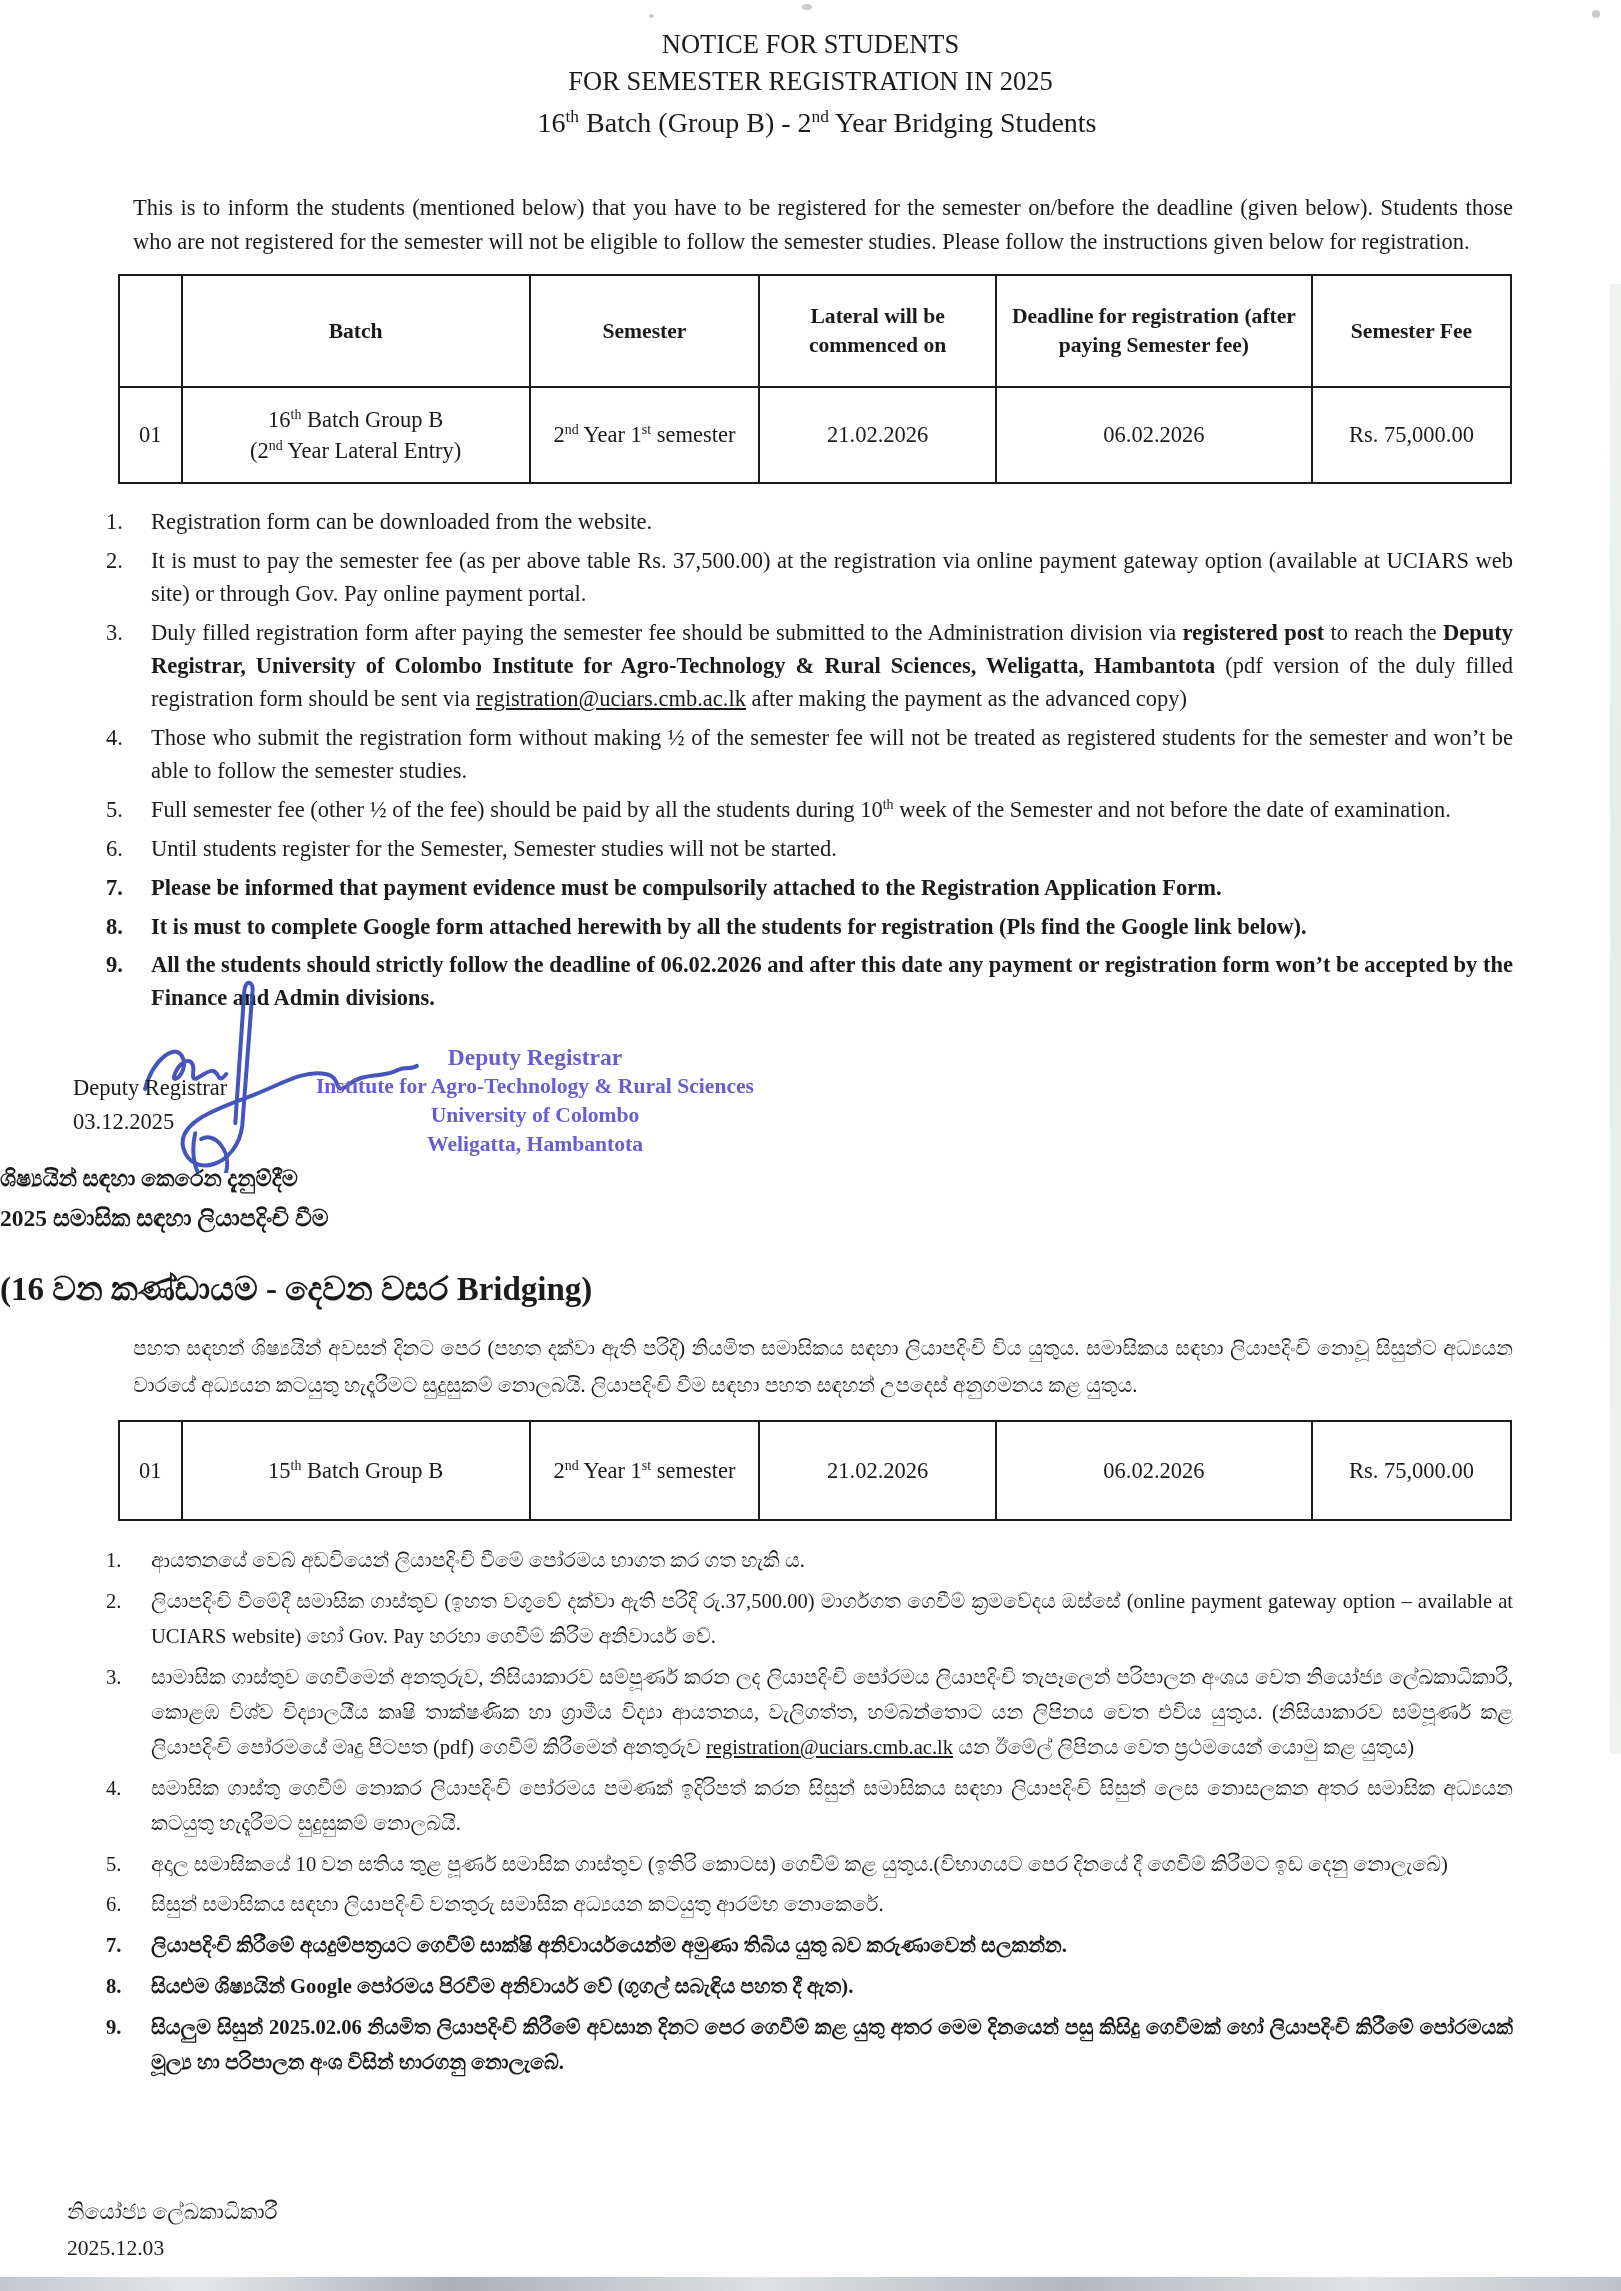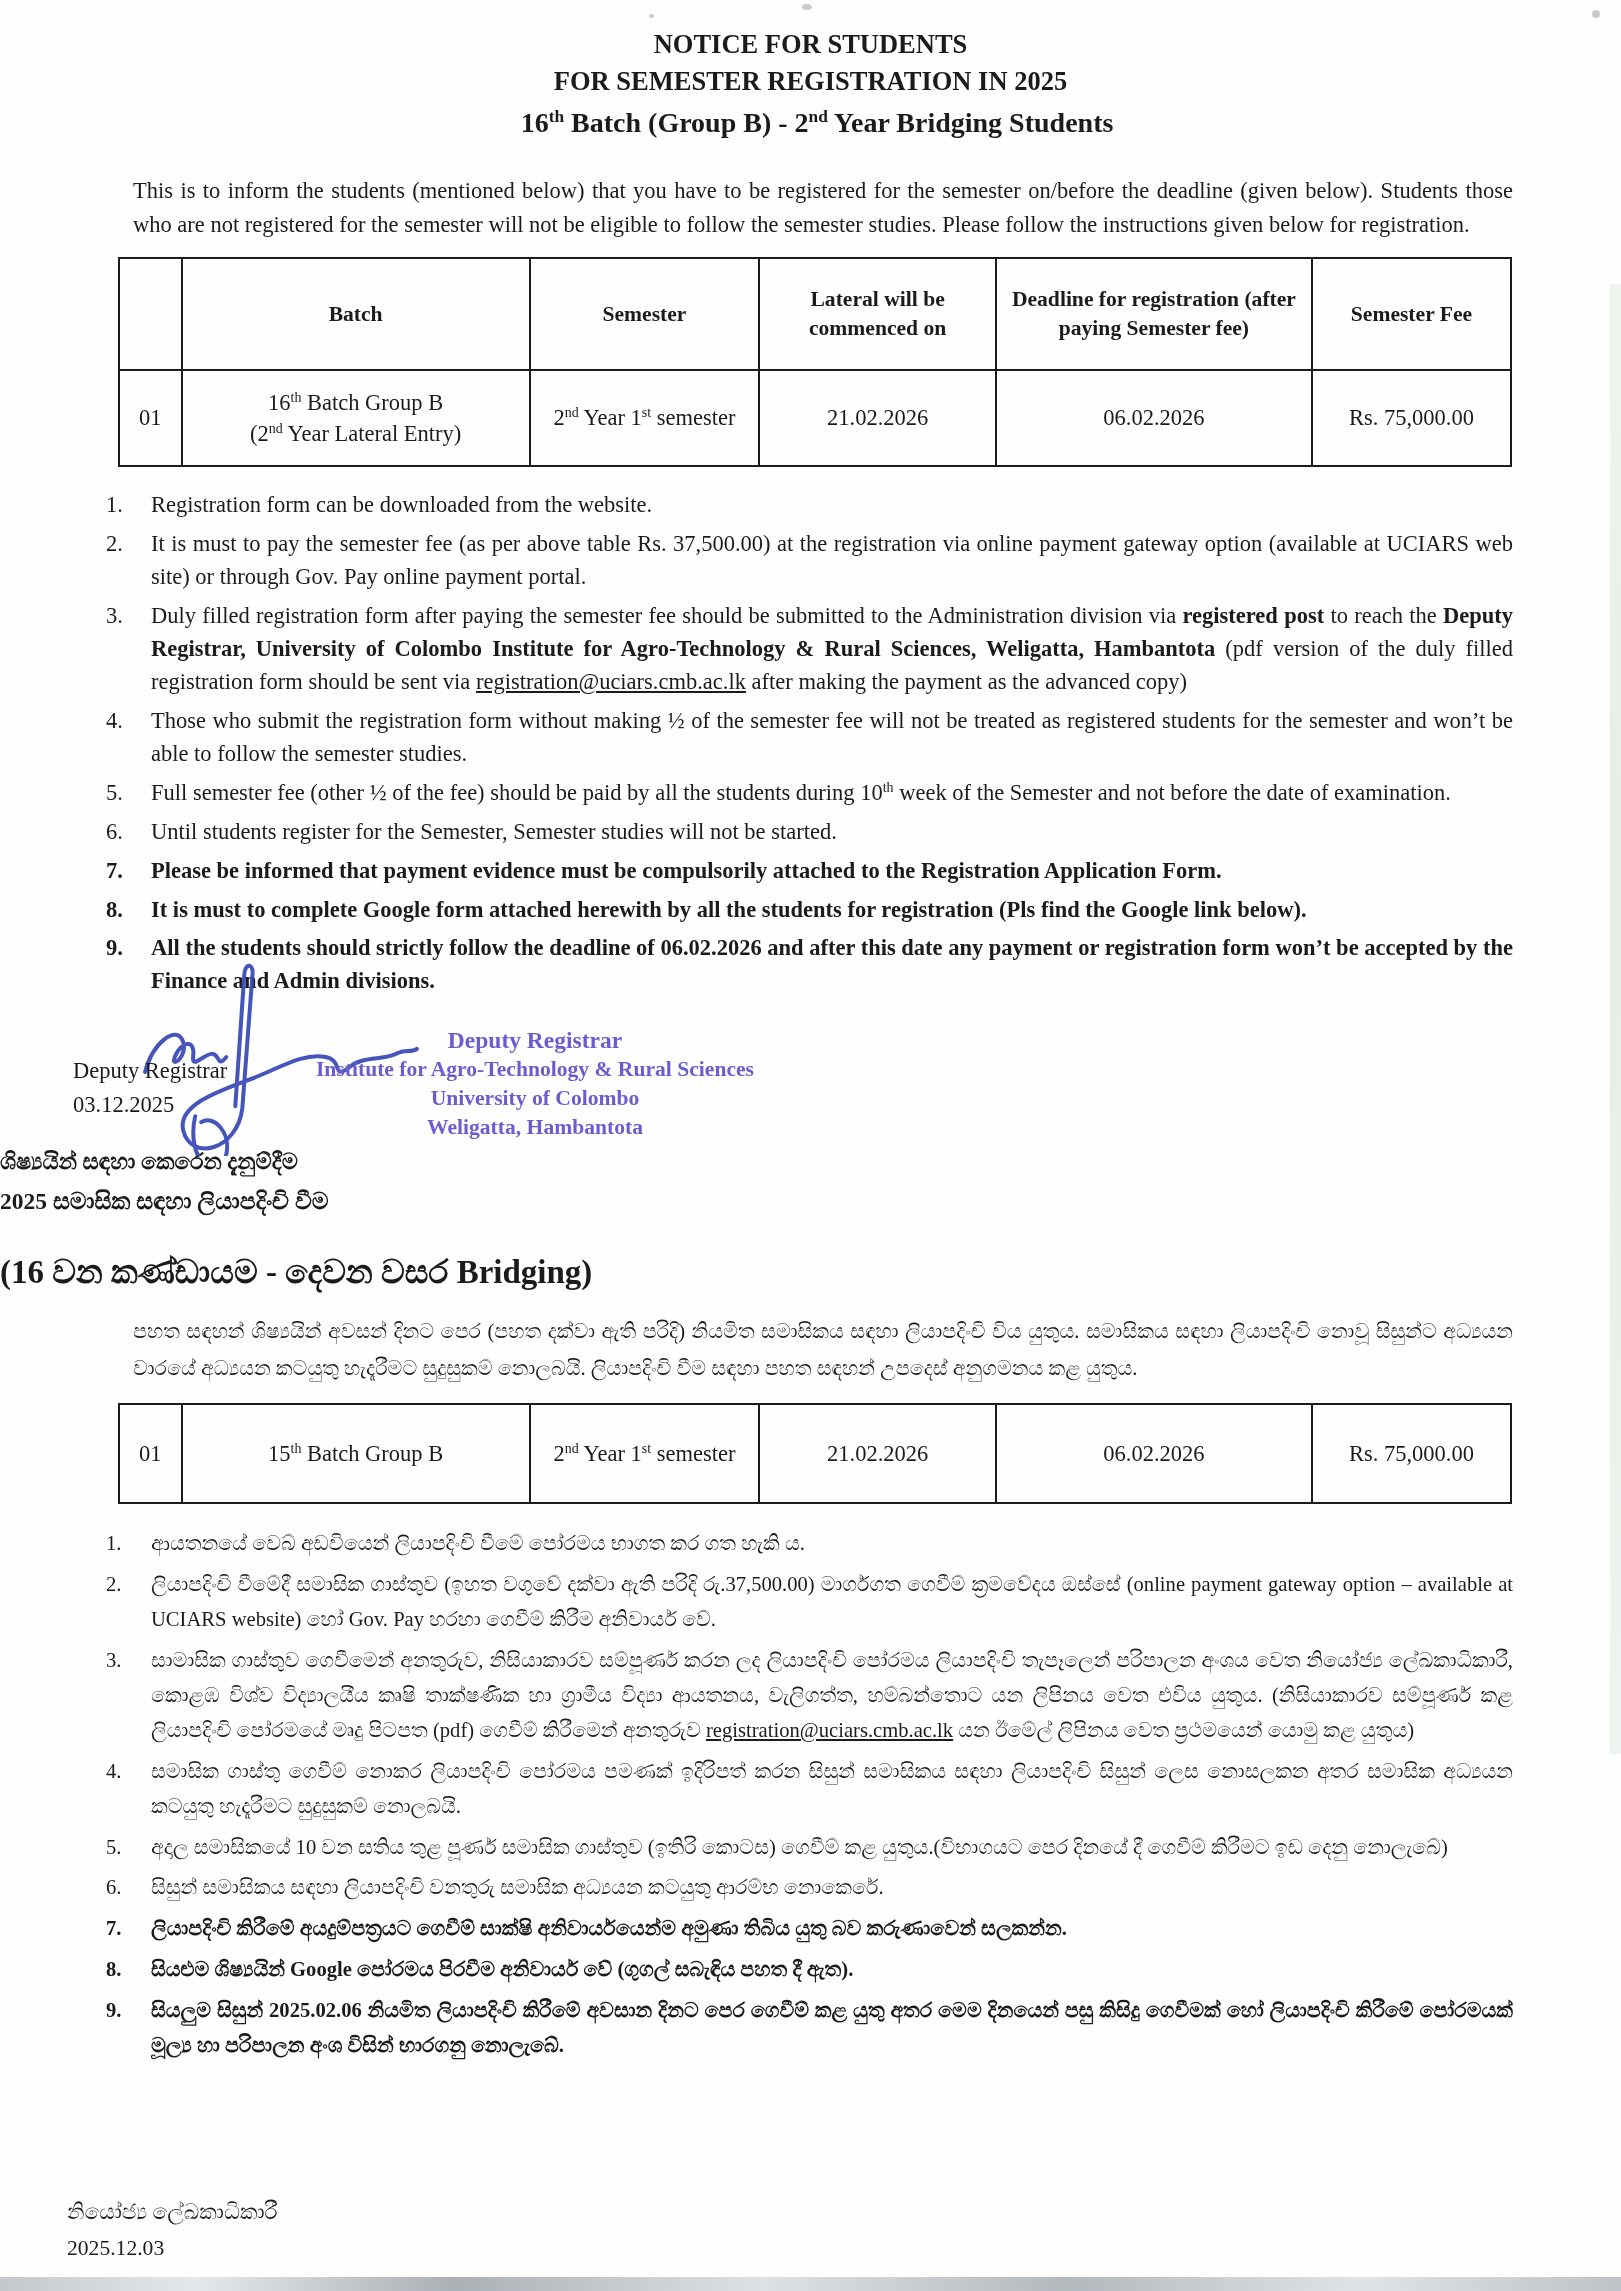--- a/index.html
+++ b/index.html
@@ -18,27 +18,27 @@
     position:absolute;right:0;top:284px;width:10.8px;height:1470px;
     background:linear-gradient(to bottom,#eef3ee,#e3ebe4 40%,#eef2ee);
     opacity:.9;
   }
   .bottom-band{
     position:absolute;left:0;right:0;bottom:0;height:14.7px;
     background:linear-gradient(to right,#aeb6bc,#dde1e4 12%,#8e979e 28%,#d3d8db 47%,#99a2a8 66%,#d7dbde 84%,#a7afb5);
     opacity:.75;
   }
   
-  .title{padding-top:25.5px;text-align:center;font-weight:bold;}
+  .title{padding-top:25.5px;text-align:center;font-weight:normal;}
   .title .t1,.title .t2{font-size:26.5px;line-height:37px;}
   .title .t3{font-size:28px;line-height:45px;margin-left:13px;}
   sup{font-size:.62em;line-height:0;}
   
   .intro{
-    margin:29px 108px 0 133px;
+    margin:46px 108px 0 133px;
     font-size:22.5px;line-height:34px;text-align:justify;
   }
   
   table.reg{
     border-collapse:collapse;
     margin:15.7px 110px 0 118px;
     width:calc(100% - 227px);
     table-layout:fixed;
     font-family:Liberation Serif, serif;
   }

